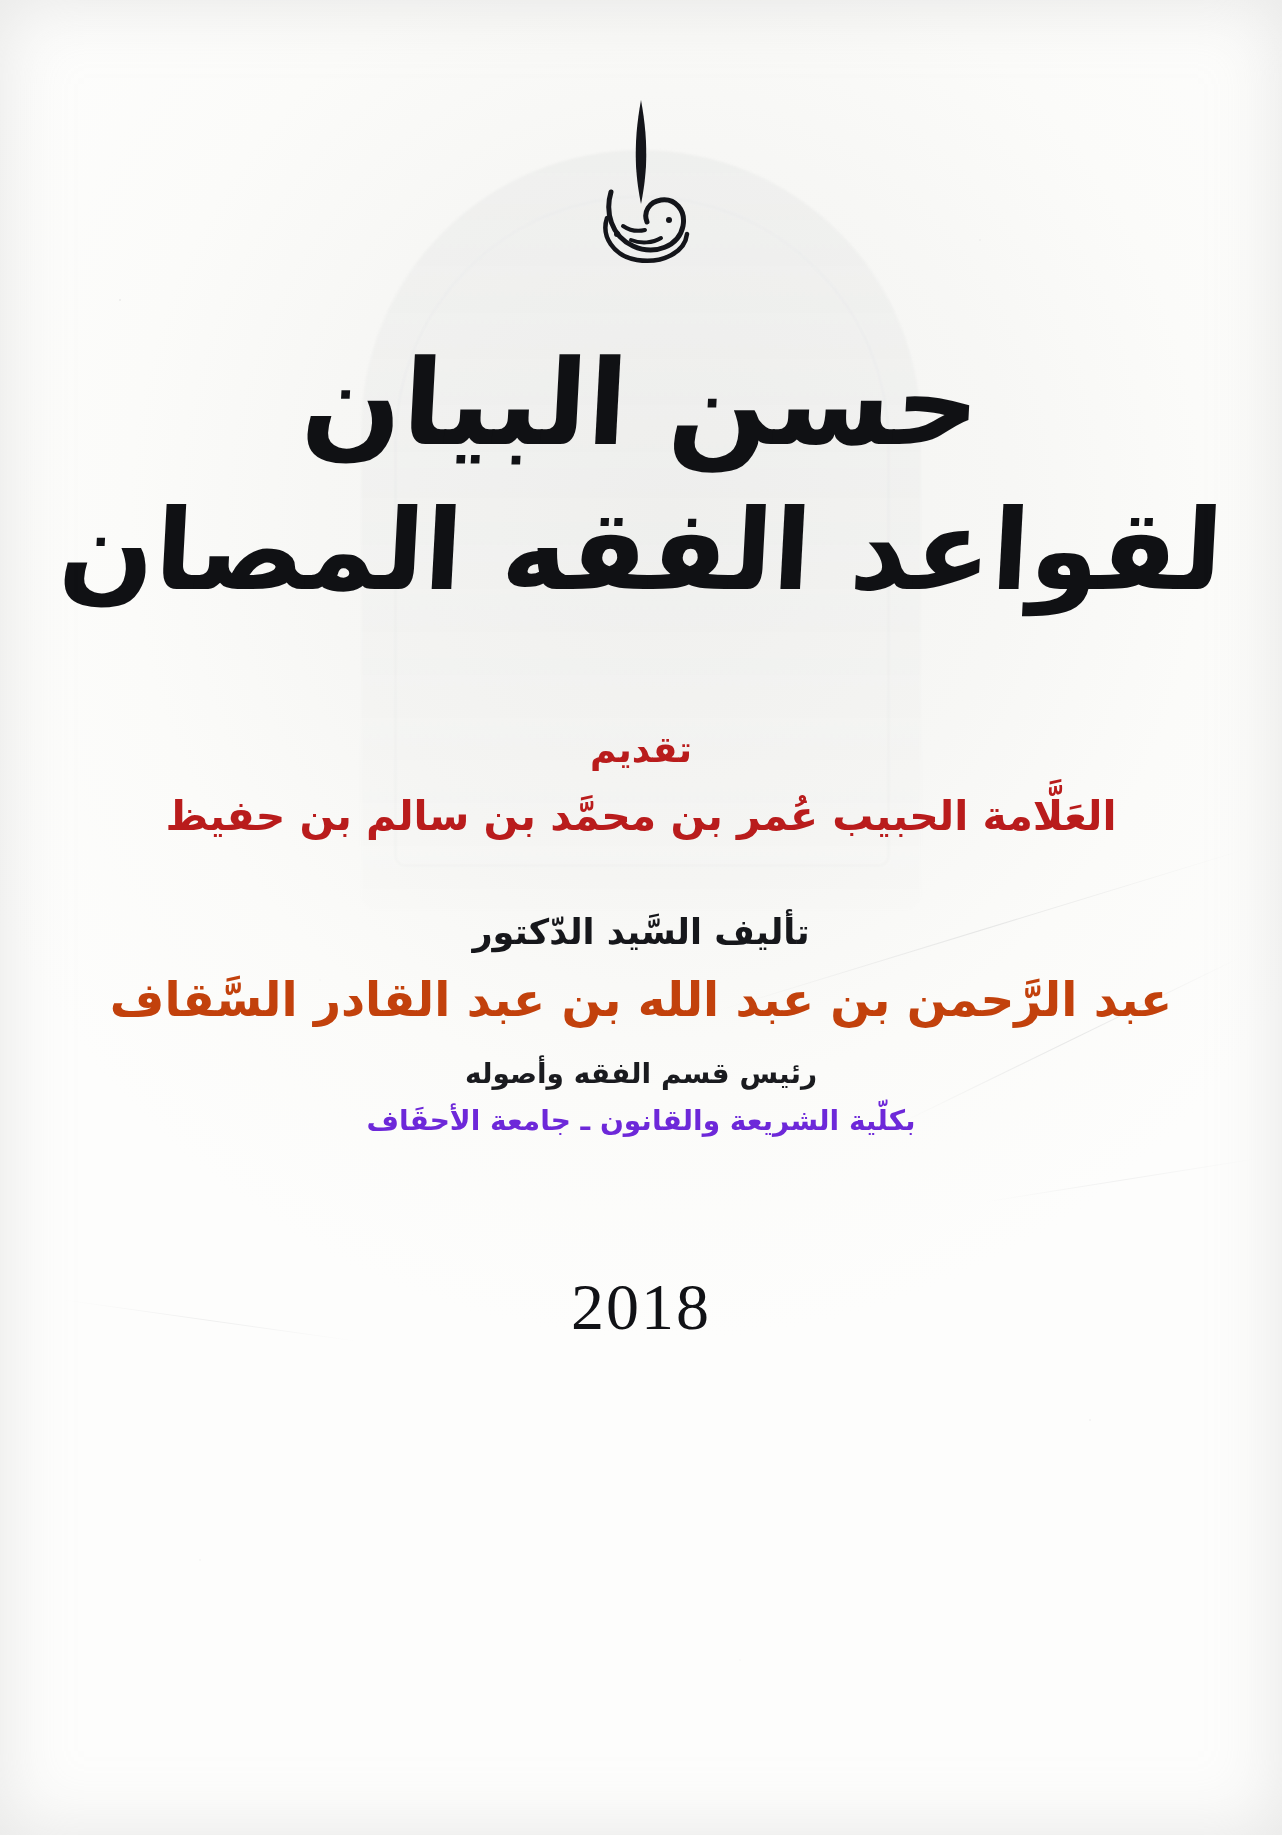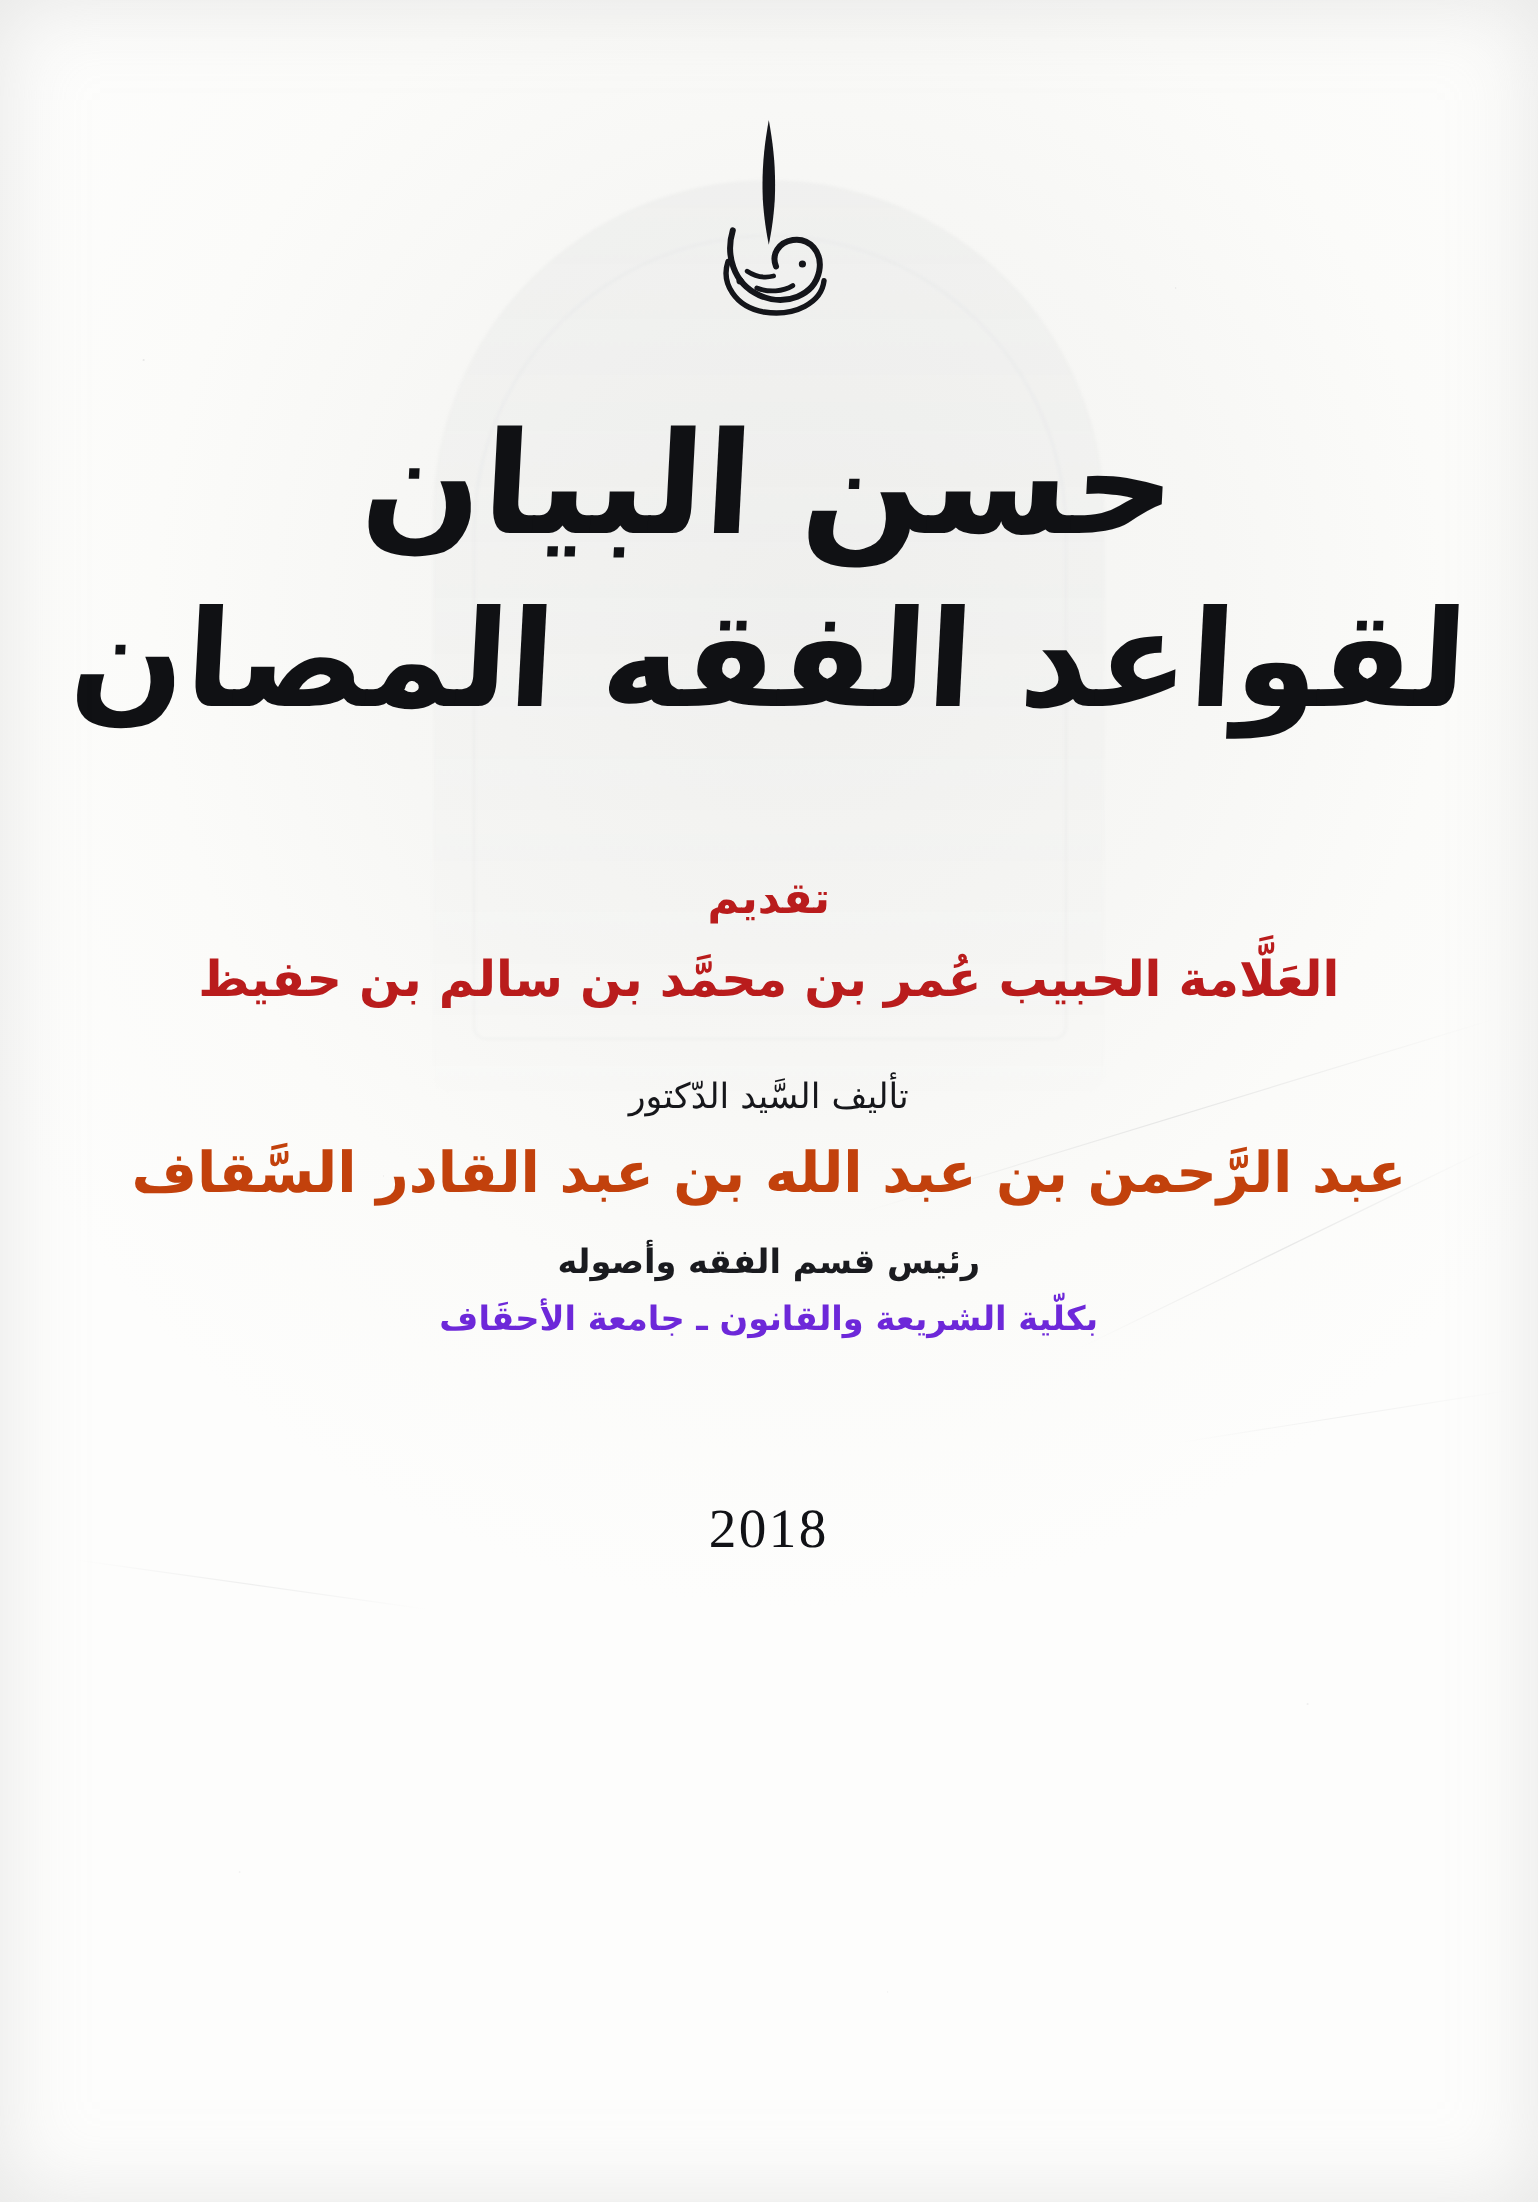--- a/index.html
+++ b/index.html
@@ -126,23 +126,23 @@
     color: #b91c1c;
   }
   .presenter-name {
     margin-top: 22px;
     font-size: 41px;
     font-weight: 700;
     color: #b91c1c;
     white-space: nowrap;
   }
   .author-label {
-    margin-top: 56px;
-    font-size: 29px;
-    font-weight: 400;
+    margin-top: 72px;
+    font-size: 35px;
+    font-weight: 700;
     color: #16171b;
   }
   .author-name {
     margin-top: 20px;
     font-size: 47px;
     font-weight: 700;
     color: #c2410c;
     white-space: nowrap;
   }
   .author-role {
@@ -154,21 +154,21 @@
   .author-affiliation {
     margin-top: 14px;
     font-size: 28px;
     font-weight: 600;
     color: #6d28d9;
   }
 
   .year {
     margin-top: 132px;
     font-family: "Liberation Serif", serif;
-    font-size: 46px;
+    font-size: 66px;
     letter-spacing: 2px;
     color: #111216;
     direction: ltr;
   }
 </style>
 </head>
 <body>
 
 <div class="page">
   <div class="watermark-arch"></div>

